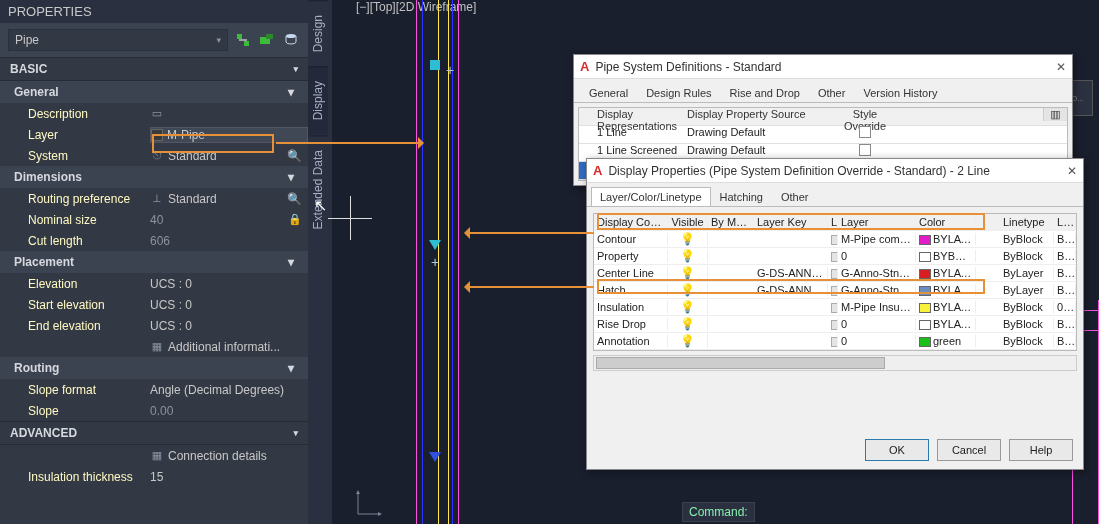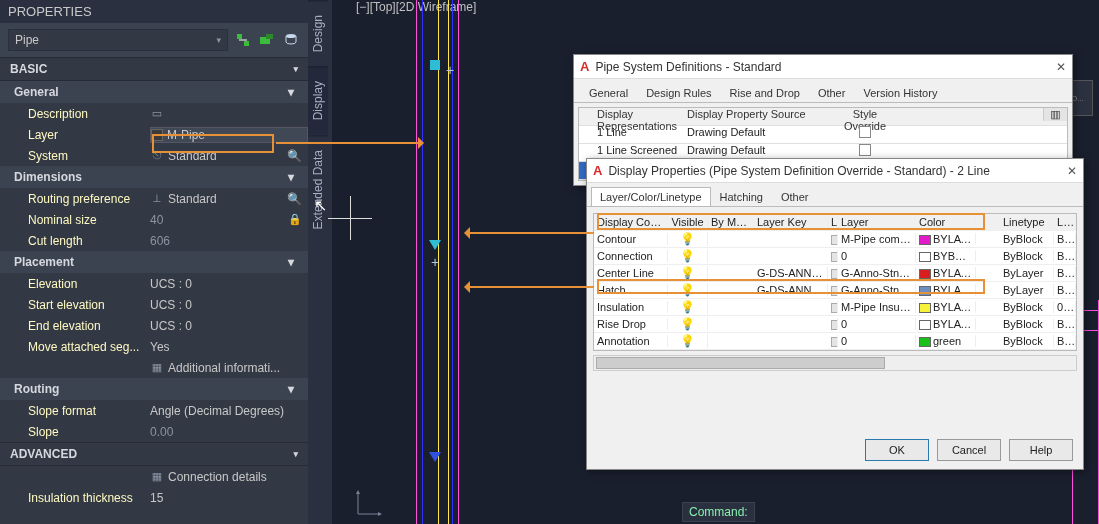--- a/index.html
+++ b/index.html
@@ -201,26 +201,20 @@
         <span>UCS : 0</span>
       </div>
     </div>
   <div class="prop-row">
       <div class="prop-label">End elevation</div>
       <div class="prop-val">
         <span>UCS : 0</span>
       </div>
     </div>
   <div class="prop-row">
-      <div class="prop-label">Move attached seg...</div>
-      <div class="prop-val">
-        <span>Yes</span>
-      </div>
-    </div>
-  <div class="prop-row">
       <div class="prop-label"></div>
       <div class="prop-val">
         <span class="icon-thing">▦</span>
         <span>Additional informati...</span>
       </div>
     </div>
 
   <div class="sub-hdr">
       <span>Routing</span>
       <span class="arrow">▾</span>
@@ -376,21 +370,21 @@
           <div class="dc-c-vis"><span class="bulb">💡</span></div>
           <div class="dc-c-mat"></div>
           <div class="dc-c-lk"></div>
           <div class="dc-c-l"><span class="liic"></span></div>
           <div class="dc-c-lay">M-Pipe compo...</div>
           <div class="dc-c-col"><span class="csw" style="background:#e21cc9"></span>BYLAYER</div>
           <div class="dc-c-lt">ByBlock</div>
           <div class="dc-c-lw">By...</div>
         </div>
         <div class="dc-row">
-          <div class="dc-c-comp">Connection</div>
+          <div class="dc-c-comp">Property</div>
           <div class="dc-c-vis"><span class="bulb c">💡</span></div>
           <div class="dc-c-mat"></div>
           <div class="dc-c-lk"></div>
           <div class="dc-c-l"><span class="liic"></span></div>
           <div class="dc-c-lay">0</div>
           <div class="dc-c-col"><span class="csw" style="background:#ffffff"></span>BYBLOCK</div>
           <div class="dc-c-lt">ByBlock</div>
           <div class="dc-c-lw">By...</div>
         </div>
         <div class="dc-row">

